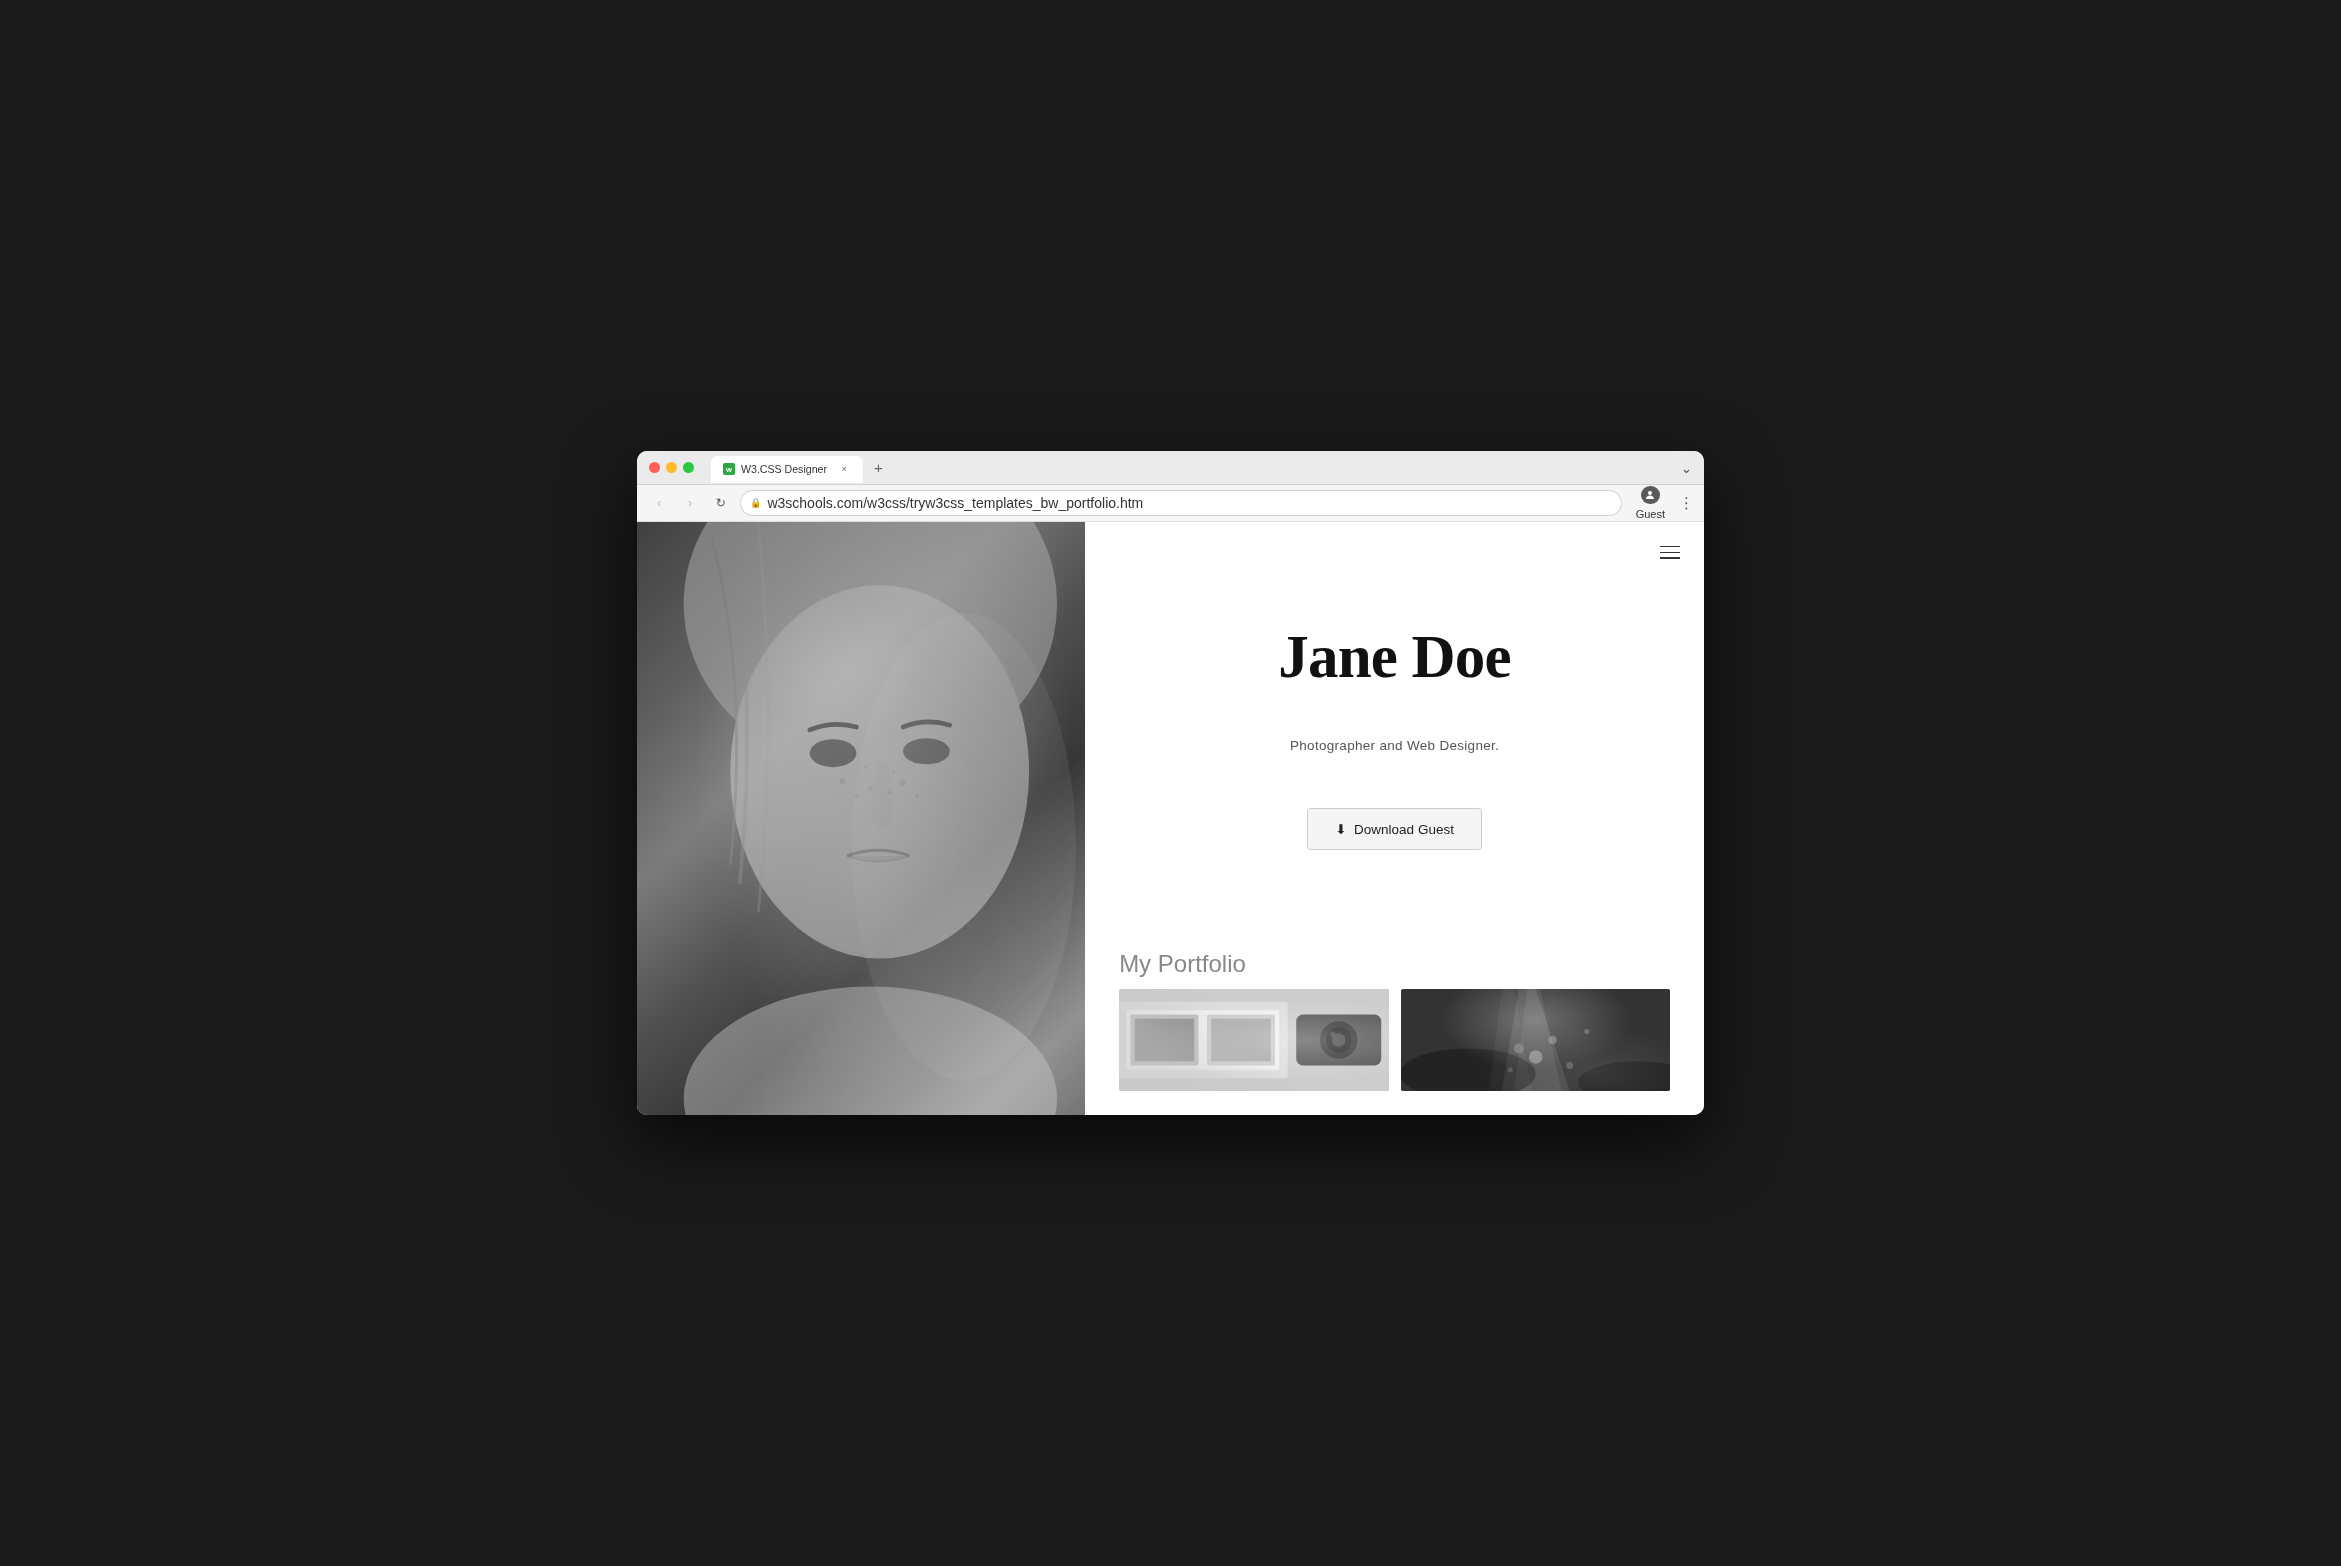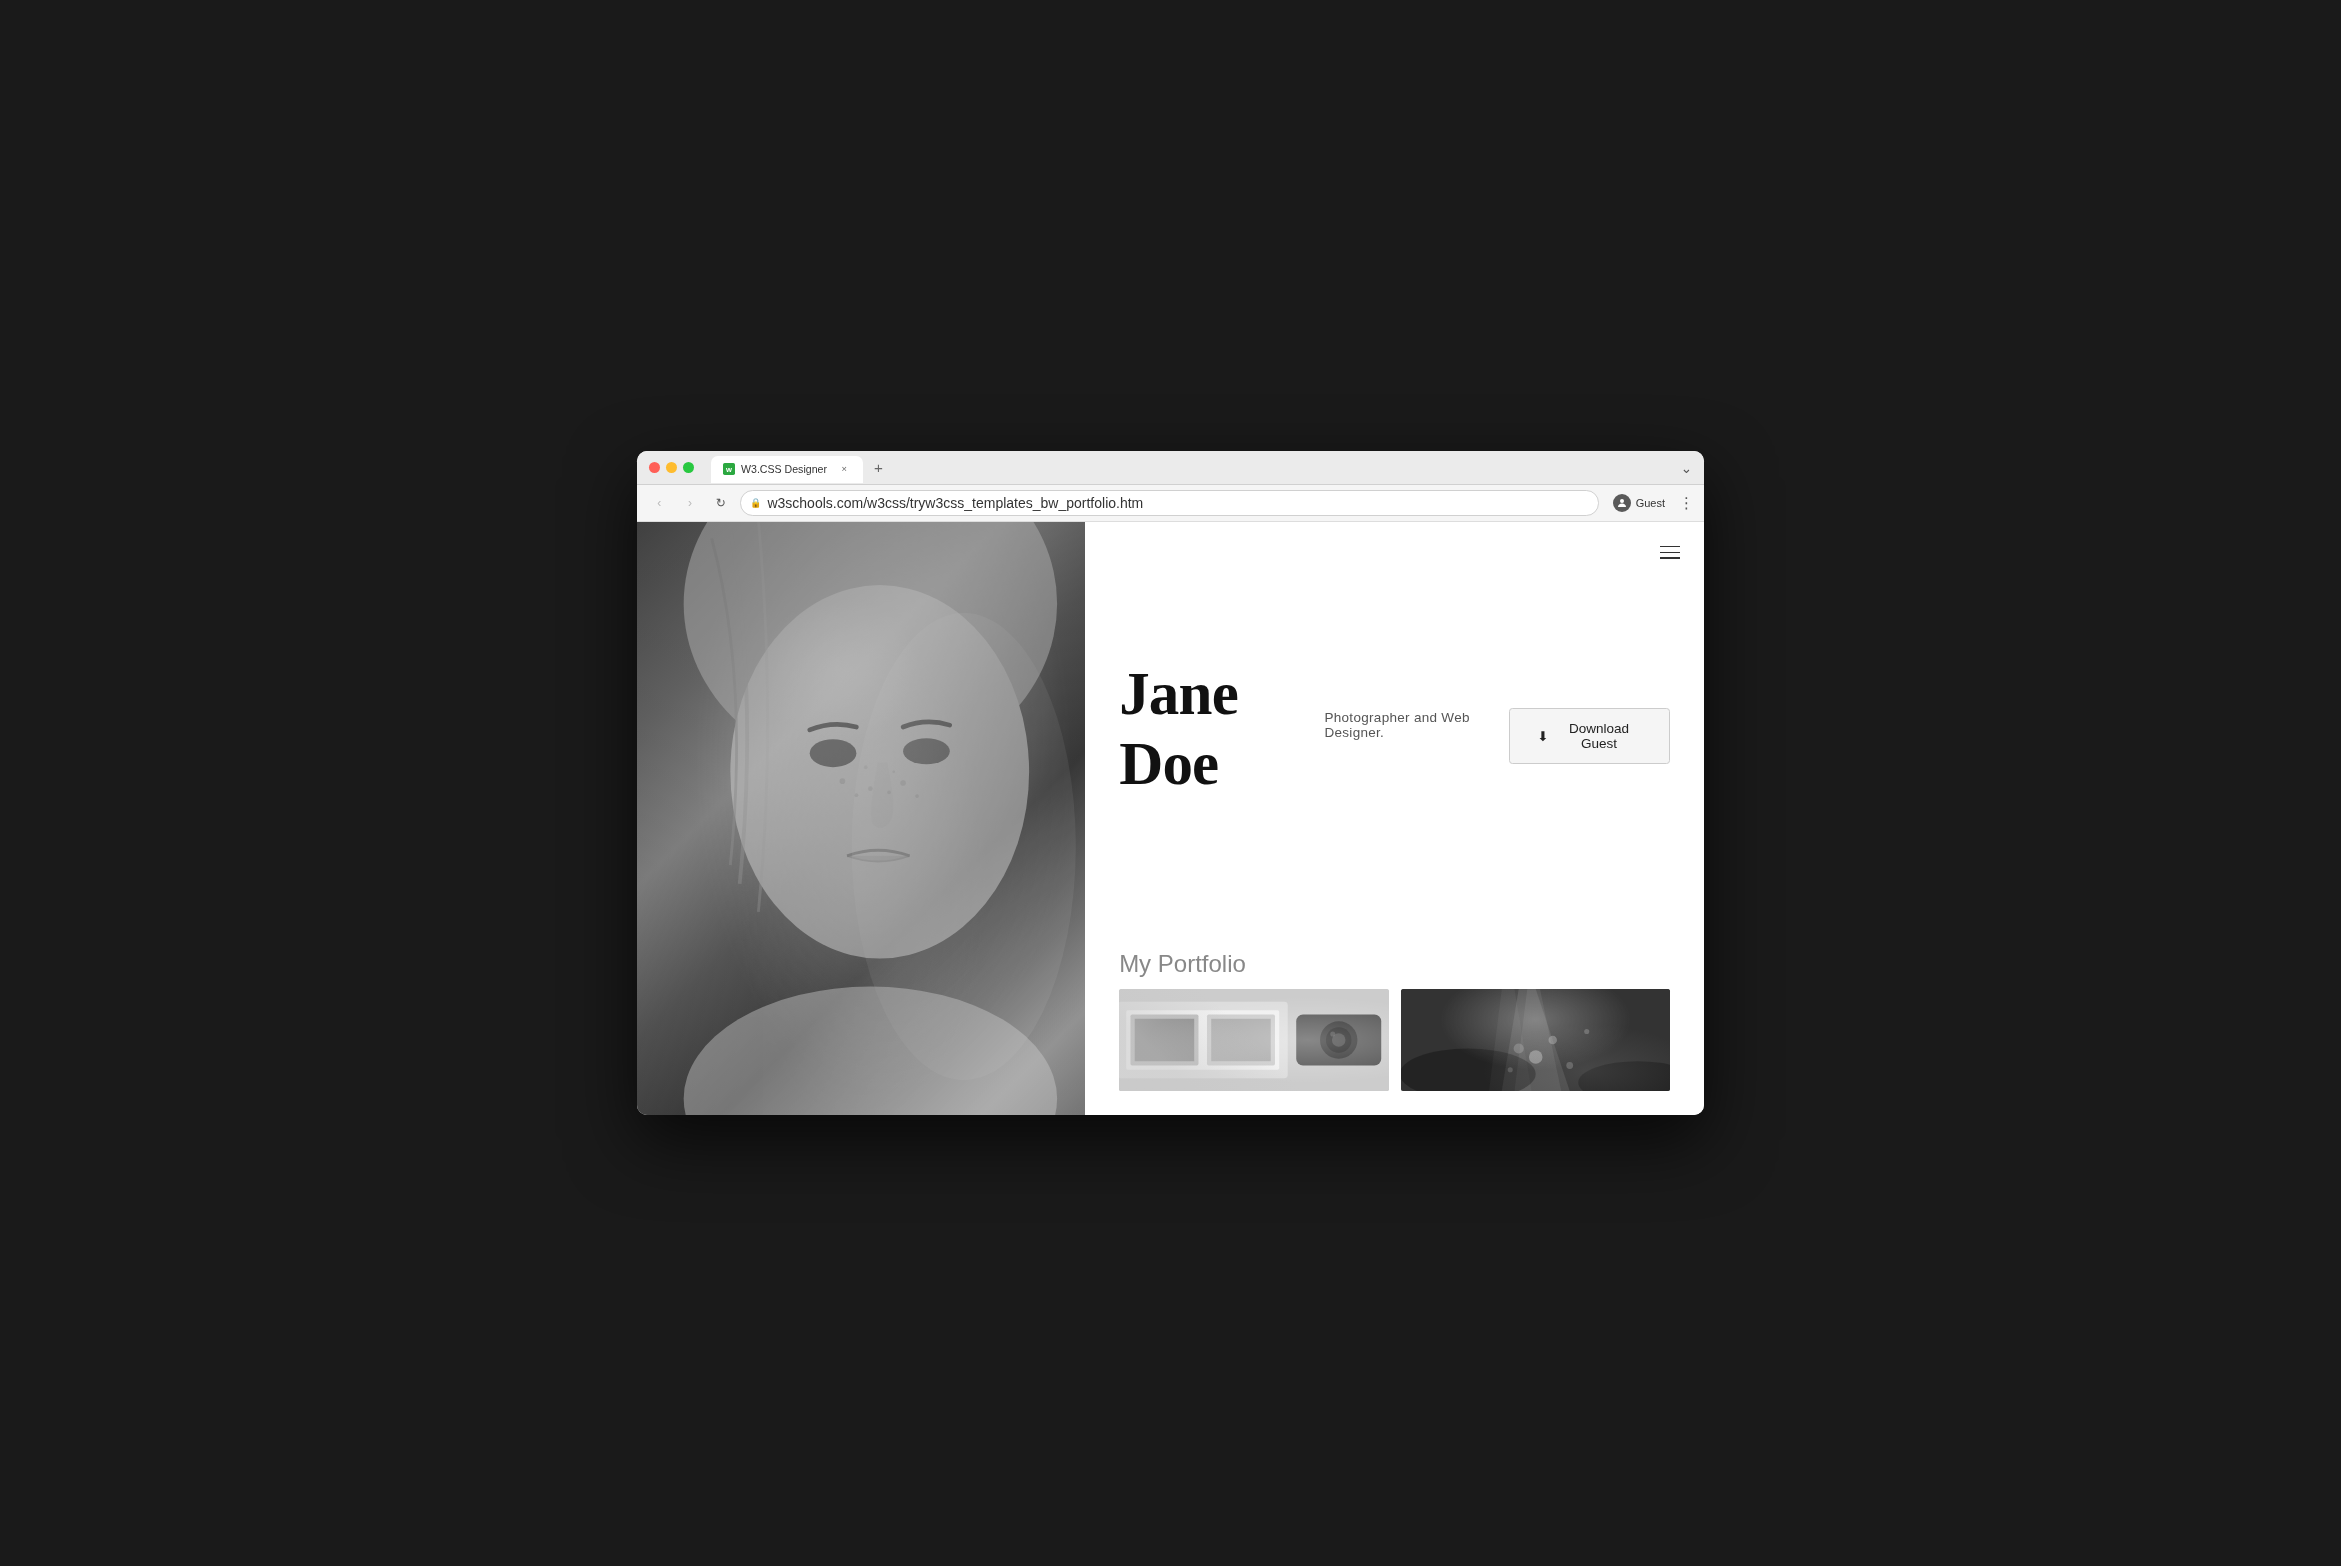--- a/index.html
+++ b/index.html
@@ -169,20 +169,21 @@
       gap: 6.8px;
     }
 
     .profile-btn {
       display: flex;
       align-items: center;
       gap: 4.2px;
       padding: 2.5px 6.8px;
       border-radius: 3.4px;
       cursor: pointer;
+      flex-direction: column;
     }
 
     .profile-icon {
       width: 18.6px;
       height: 18.6px;
       border-radius: 50%;
       background: #5a5a5a;
       display: flex;
       align-items: center;
       justify-content: center;
@@ -266,24 +267,25 @@
 
     .hamburger-line {
       width: 20.3px;
       height: 1.7px;
       background: #333;
     }
 
     .hero-section {
       flex: 1;
       display: flex;
-      flex-direction: row;
+      flex-direction: column;
       justify-content: center;
       align-items: center;
       padding: 34px;
+      gap: 33px;
     }
 
     .hero-name {
       font-size: 61px;
       font-weight: 700;
       color: #111;
       letter-spacing: -0.8px;
       margin-bottom: 13.5px;
       font-family: Georgia, 'Times New Roman', serif;
     }

